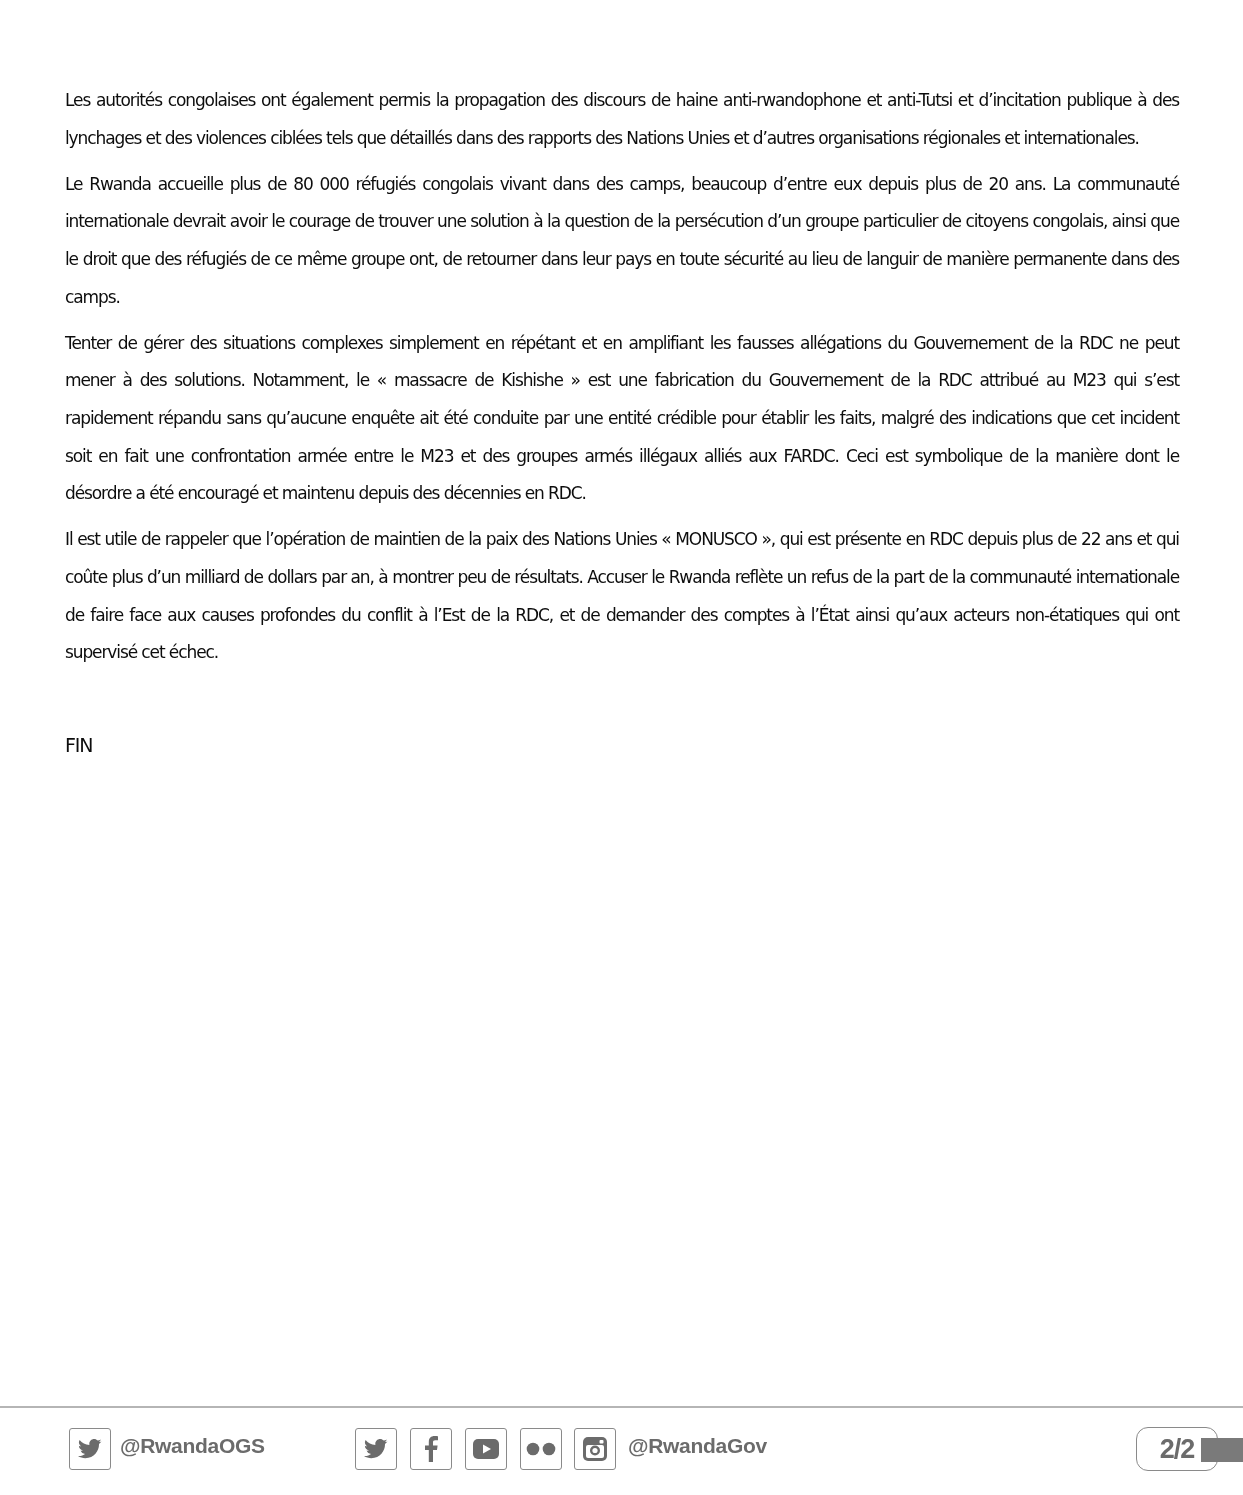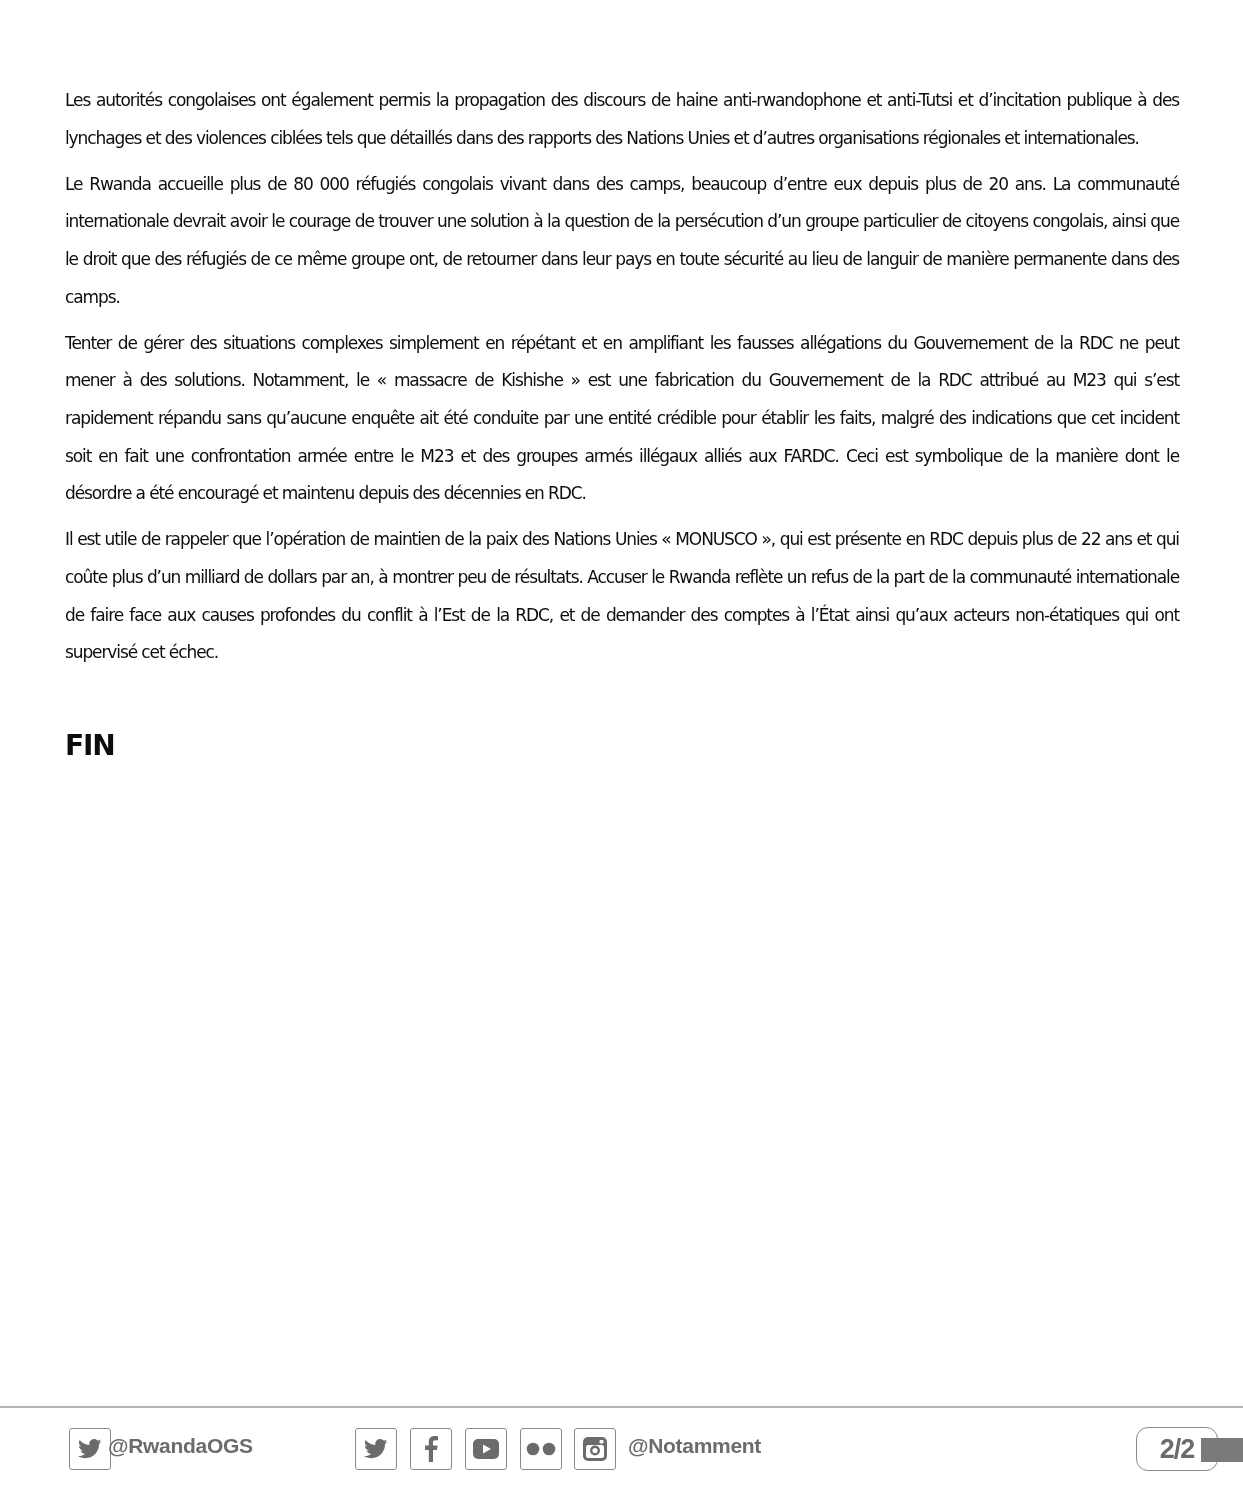--- a/index.html
+++ b/index.html
@@ -25,25 +25,24 @@
       font-family: "DejaVu Sans", sans-serif;
       font-size: 17px;
       line-height: 37.6px;
       letter-spacing: -1.1px;
       word-spacing: 0px;
       text-align: justify;
       margin: 0 0 8.6px 0;
     }
     .fin {
       font-family: "DejaVu Sans", sans-serif;
-      font-size: 28px;
+      font-size: 19px;
       line-height: 37.6px;
       letter-spacing: -1.1px;
       margin-top: 55px;
-      font-weight: bold;
     }
     .footer-rule {
       position: absolute;
       left: 0;
       top: 1406px;
       width: 1243px;
       height: 2px;
       background: #b5b5b5;
     }
     .social-box {
@@ -112,21 +111,21 @@
 
 <footer>
 
   <a class="social-box" style="left:69px;">
     <span>
       <svg width="24" height="20" viewBox="0 0 24 20">
           <path fill="#6b6b6b" d="M23.5 2.4c-.9.4-1.8.6-2.8.7 1-.6 1.8-1.5 2.1-2.7-.9.6-2 1-3.1 1.2C18.8.6 17.5 0 16.1 0c-2.7 0-4.8 2.2-4.8 4.8 0 .4 0 .8.1 1.1C7.4 5.7 3.9 3.8 1.6.9c-.4.7-.7 1.6-.7 2.4 0 1.7.9 3.2 2.2 4-.8 0-1.5-.2-2.2-.6v.1c0 2.3 1.7 4.3 3.9 4.7-.4.1-.8.2-1.3.2-.3 0-.6 0-.9-.1.6 1.9 2.4 3.3 4.5 3.4-1.7 1.3-3.7 2.1-6 2.1-.4 0-.8 0-1.2-.1 2.1 1.4 4.7 2.2 7.4 2.2 8.9 0 13.7-7.4 13.7-13.7v-.6c.9-.7 1.8-1.5 2.5-2.5z"></path>
         </svg>
     </span>
   </a>
-  <span class="handle" style="left:108px;">@RwandaOGS</span>
+  <span class="handle" style="left:120px;">@RwandaOGS</span>
 
   <a class="social-box" style="left:355px;">
     <span>
       <svg width="24" height="20" viewBox="0 0 24 20">
           <path fill="#6b6b6b" d="M23.5 2.4c-.9.4-1.8.6-2.8.7 1-.6 1.8-1.5 2.1-2.7-.9.6-2 1-3.1 1.2C18.8.6 17.5 0 16.1 0c-2.7 0-4.8 2.2-4.8 4.8 0 .4 0 .8.1 1.1C7.4 5.7 3.9 3.8 1.6.9c-.4.7-.7 1.6-.7 2.4 0 1.7.9 3.2 2.2 4-.8 0-1.5-.2-2.2-.6v.1c0 2.3 1.7 4.3 3.9 4.7-.4.1-.8.2-1.3.2-.3 0-.6 0-.9-.1.6 1.9 2.4 3.3 4.5 3.4-1.7 1.3-3.7 2.1-6 2.1-.4 0-.8 0-1.2-.1 2.1 1.4 4.7 2.2 7.4 2.2 8.9 0 13.7-7.4 13.7-13.7v-.6c.9-.7 1.8-1.5 2.5-2.5z"></path>
         </svg>
     </span>
   </a>
   <a class="social-box" style="left:410px;">
     <span>
@@ -155,17 +154,17 @@
     <span>
       <svg width="24" height="24" viewBox="0 0 24 24">
           <rect x="0" y="0" width="24" height="24" rx="5" fill="#6b6b6b"></rect>
           <rect x="3" y="8" width="18" height="13" rx="2" fill="#ffffff"></rect>
           <circle cx="12" cy="13.5" r="5" fill="#6b6b6b"></circle>
           <circle cx="12" cy="13.5" r="2.6" fill="#ffffff"></circle>
           <rect x="16.5" y="3" width="4" height="3.5" rx="1" fill="#ffffff"></rect>
         </svg>
     </span>
   </a>
-  <span class="handle" style="left:628px;">@Notamment</span>
+  <span class="handle" style="left:628px;">@RwandaGov</span>
 
   <div class="page-badge">2/2</div>
   <div class="page-bar"></div>
 </footer>
 
 </body></html>

